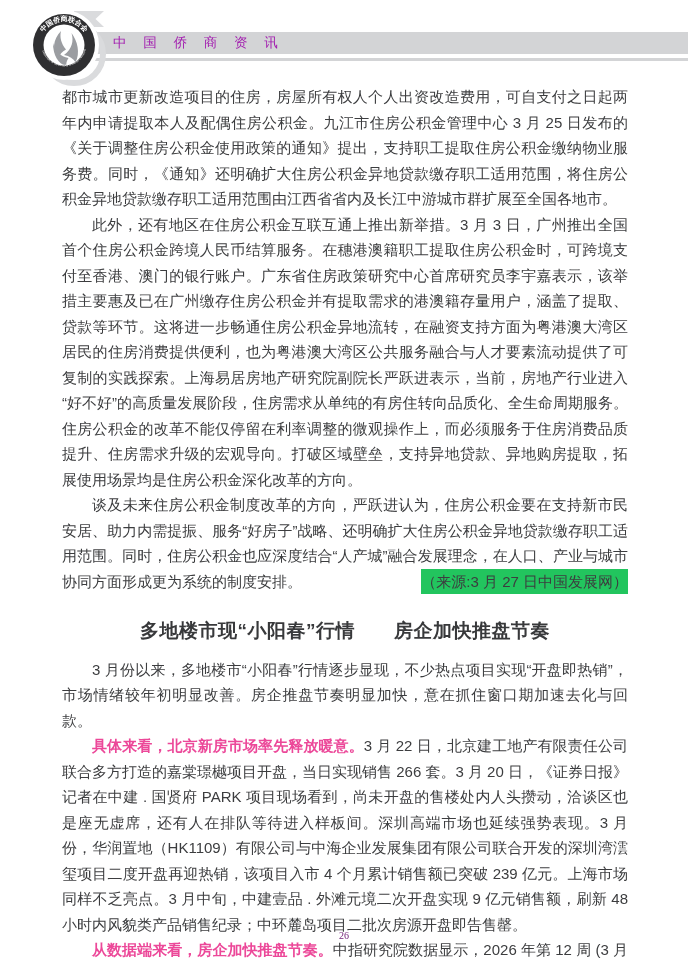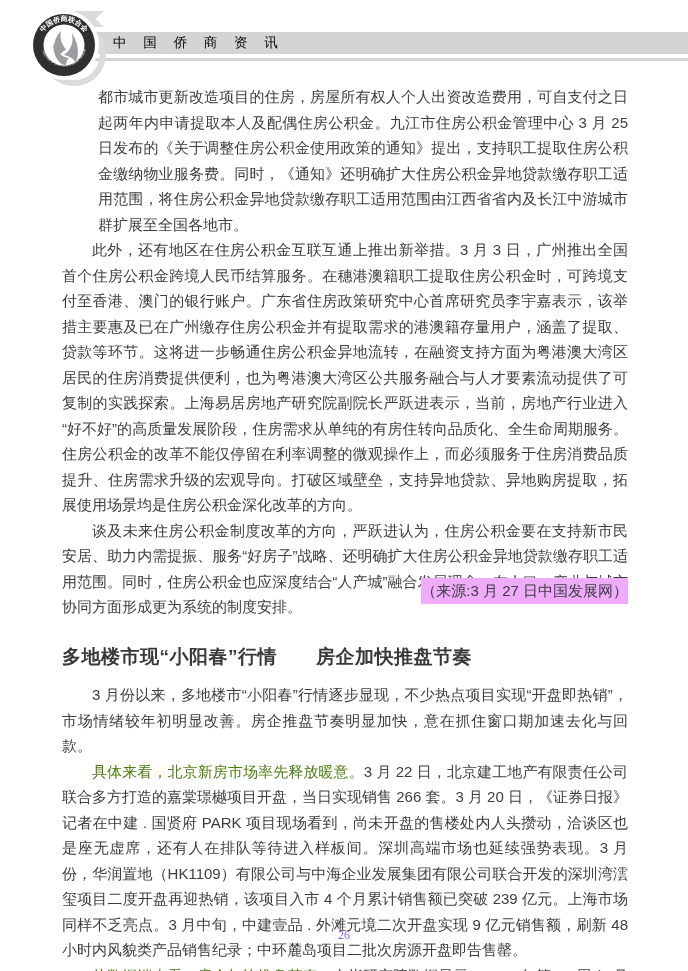--- a/index.html
+++ b/index.html
@@ -15,65 +15,66 @@
   .masthead-bar{
     position:absolute;left:90px;right:0;top:32px;height:22px;
     background:#d3d4d6;
     display:flex;align-items:center;
     z-index:1;
   }
   .masthead-title{
     padding-left:23px;
     font-size:13.5px;
     letter-spacing:6.5px;
-    color:#000000;
+    color:#a21caf;
     white-space:nowrap;
   }
   .header-rule{
     position:absolute;left:90px;right:0;top:58px;height:3px;
     background:#d3d4d6;
     z-index:1;
   }
   .logo{
     position:absolute;left:22px;top:4px;width:90px;height:88px;
     z-index:2;
   }
   
   .doc-body{
     position:absolute;left:62px;top:84px;width:566px;
     color:#3c3d3f;
     font-size:15px;
     line-height:25.5px;
     text-align:justify;
   }
   .doc-body p{margin:0;text-indent:2em;}
-  .doc-body p.noindent{text-indent:0;margin-left:36px;}
-  .doc-body .b{font-weight:normal;color:#4d7c0f;}
+  .doc-body p.noindent{text-indent:0;}
+  .doc-body .b{font-weight:bold;color:#ec4899;}
   .src-para{position:relative;}
   .source{
-    position:absolute;right:0;bottom:16px;
+    position:absolute;right:0;bottom:0;
     text-indent:0;
-    background:#f0abfc;
+    background:#22c55e;
   }
   .article-title{
     margin:24px 0 13px 0;
+    text-align:center;
     text-indent:0;
     font-size:19px;
     font-weight:bold;
     color:#38393b;
     letter-spacing:0.5px;
   }
   
   .page-footer{
     position:absolute;left:0;right:0;top:925px;
     text-align:center;
   }
   .page-number{
     font-family:"Liberation Serif","DejaVu Serif",serif;
-    font-size:12px;color:#8b5cf6;
+    font-size:10px;color:#701a75;
   }
 </style>
 </head>
 <body>
 
 <div class="page">
 
   <header>
     <div class="masthead-bar">
       <span class="masthead-title">中 国 侨 商 资 讯</span>

